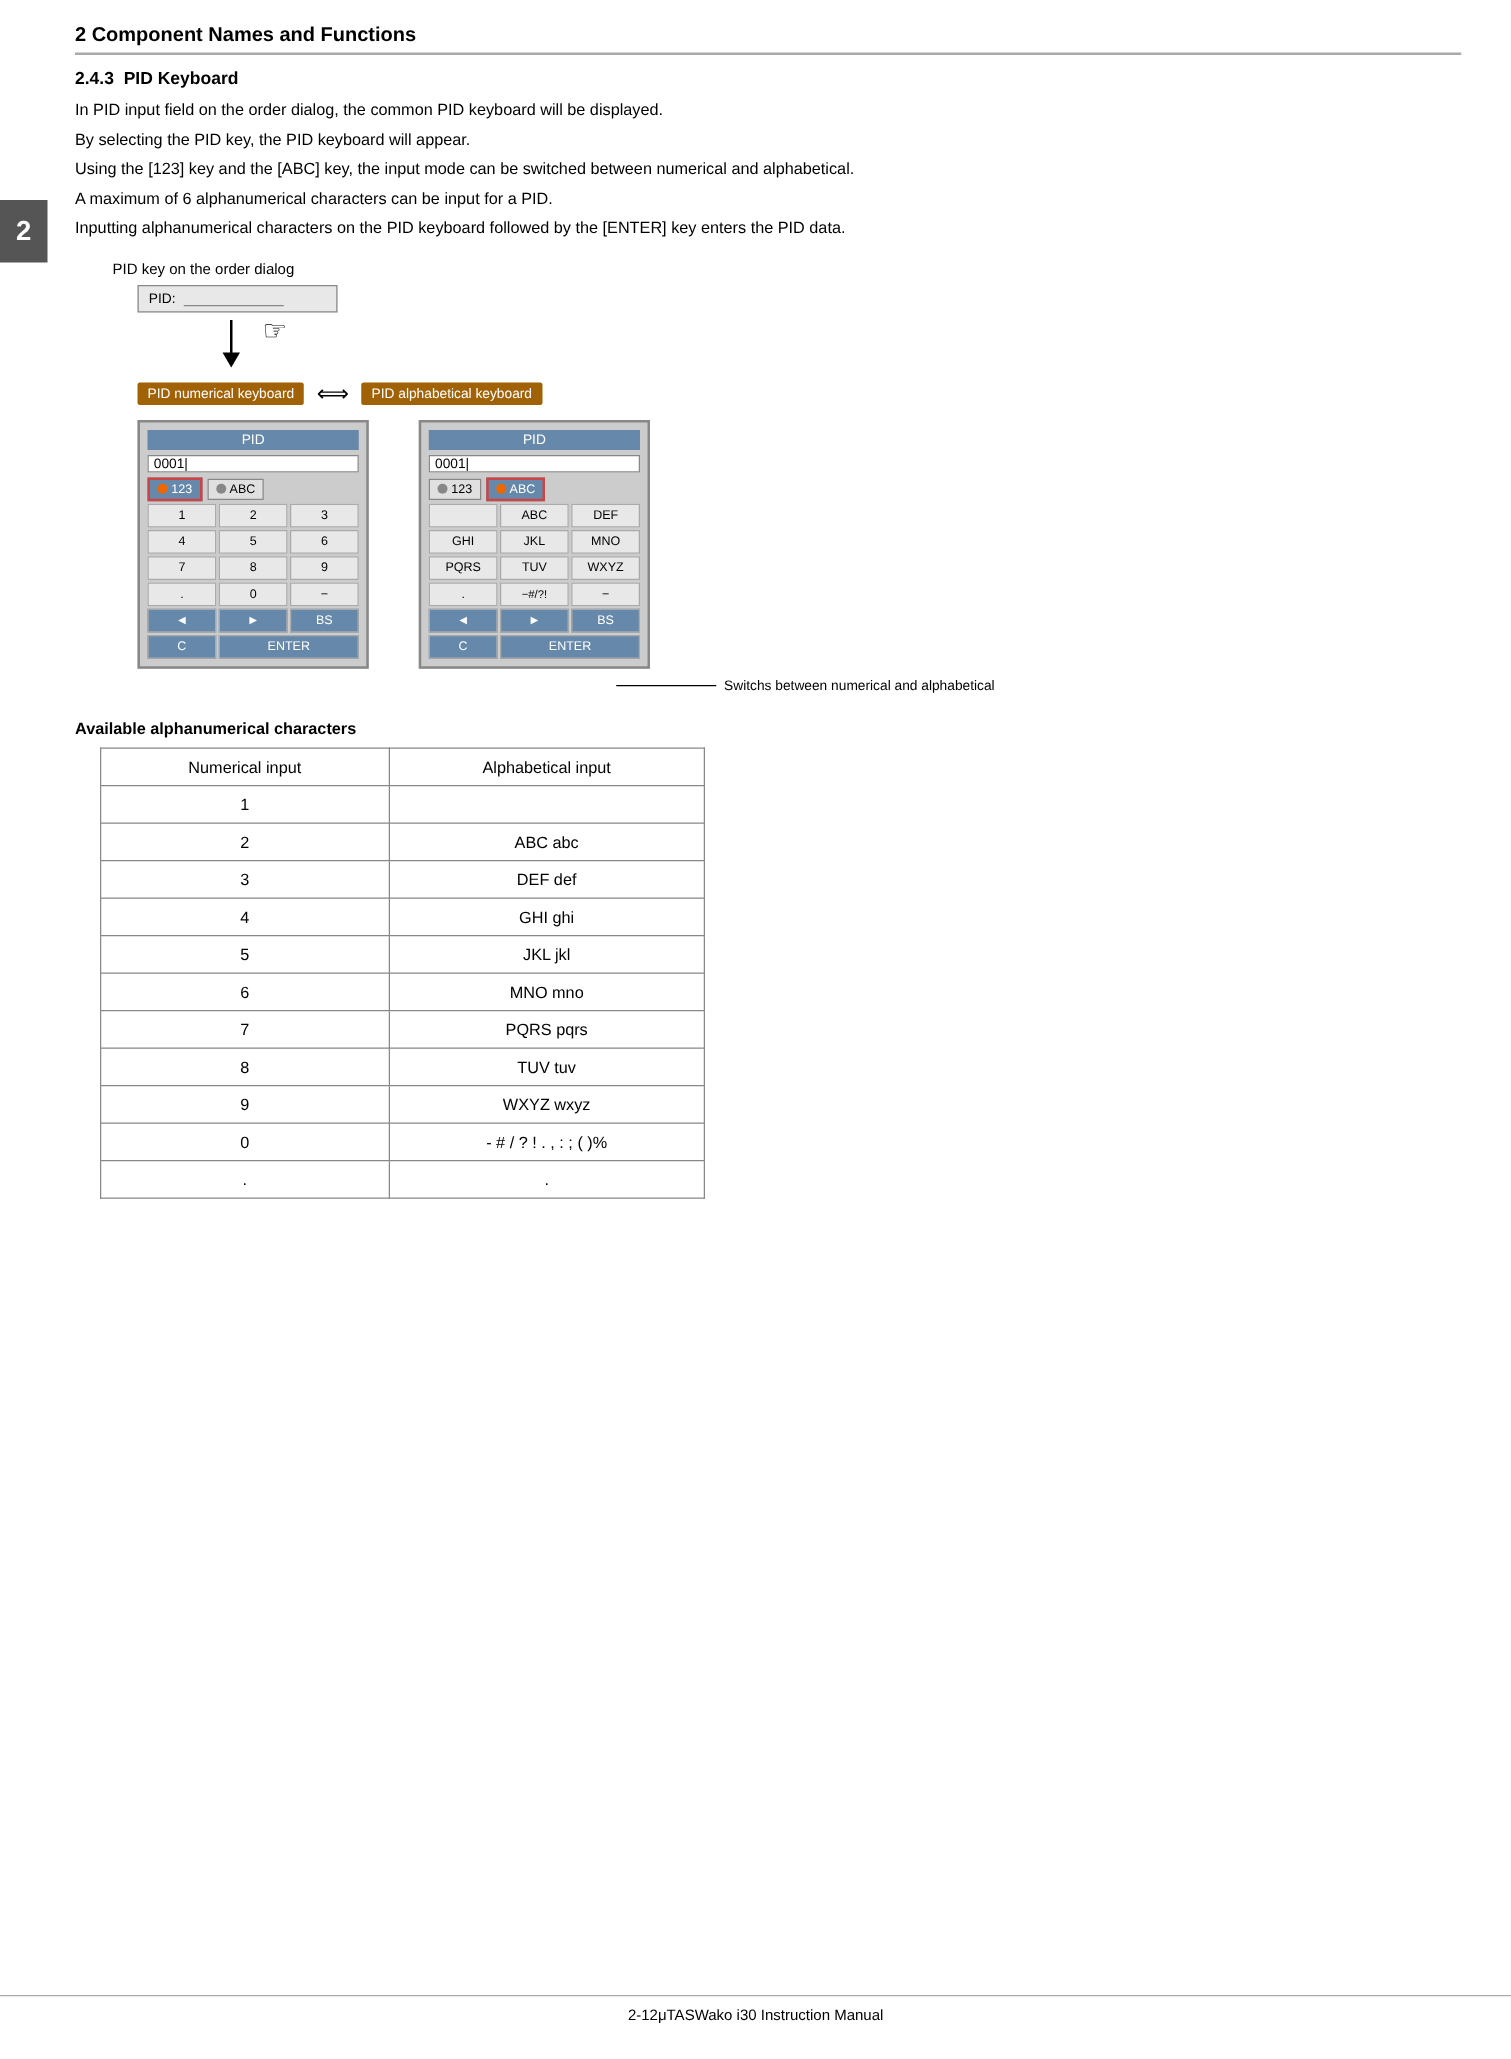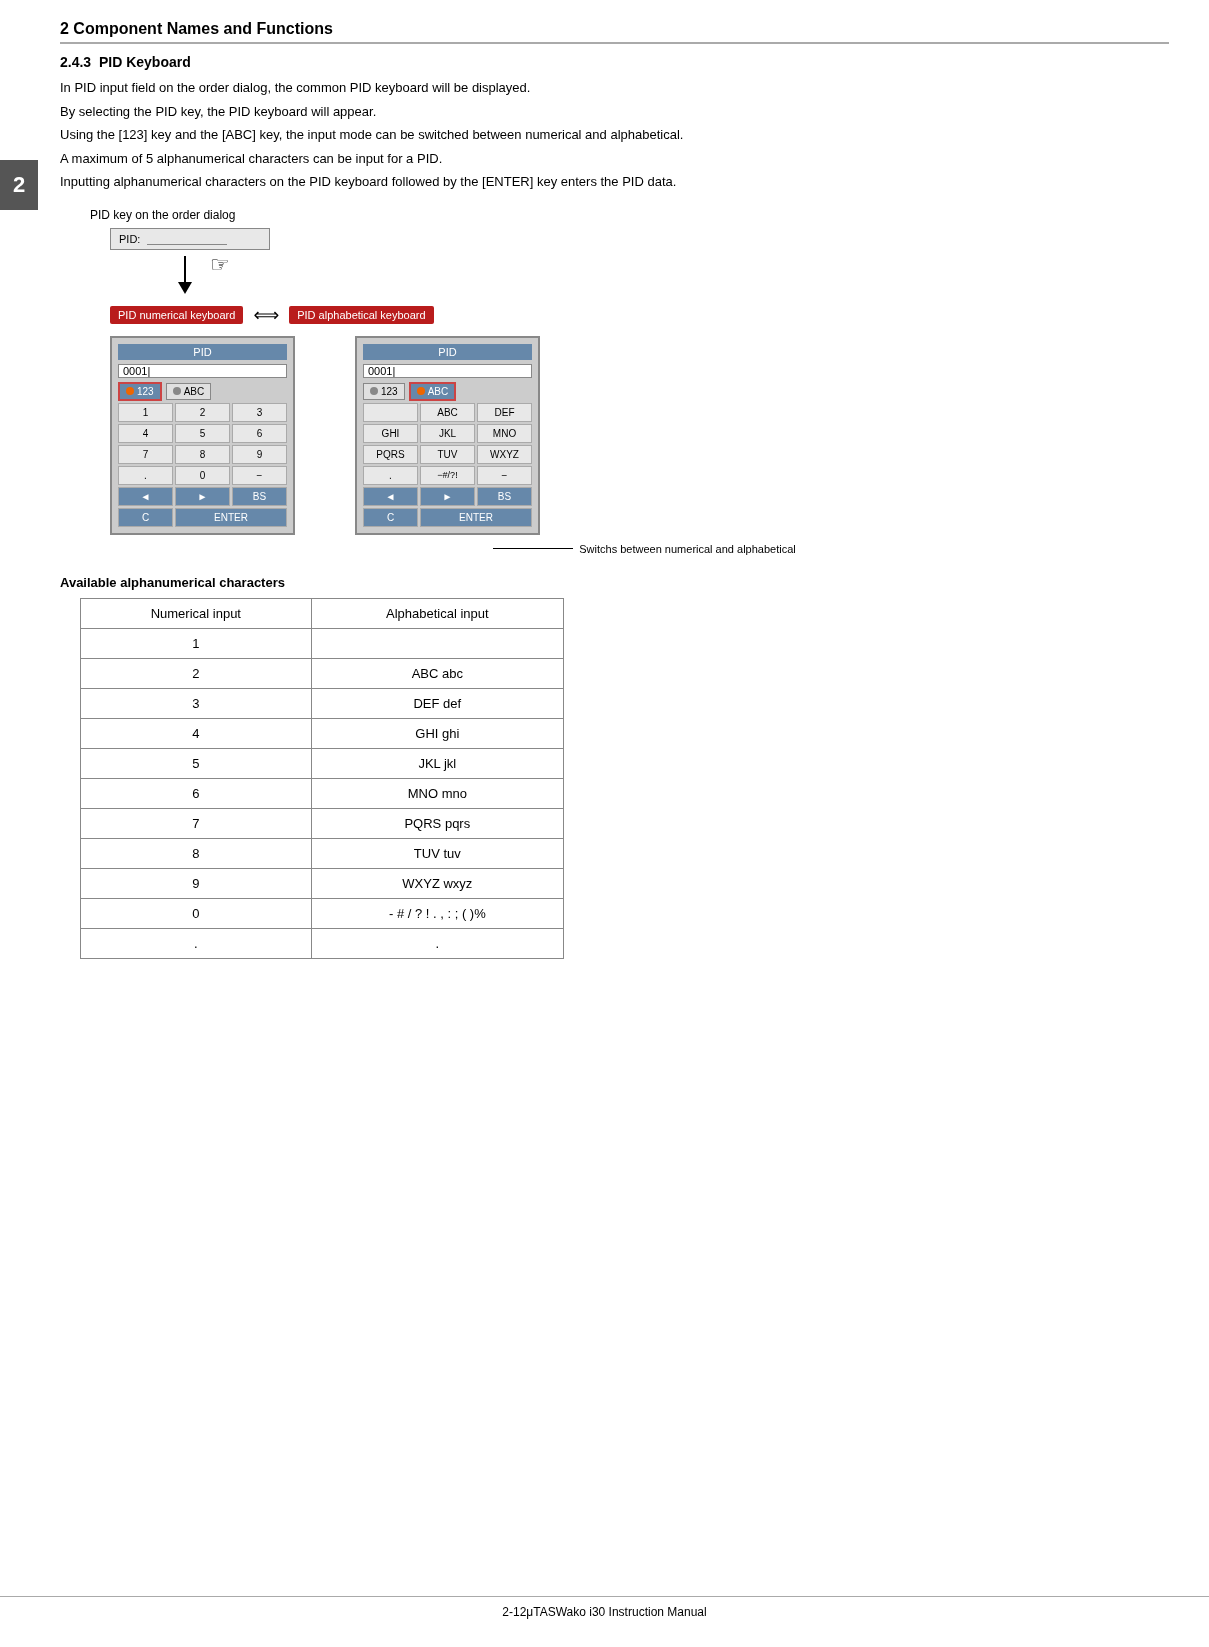--- a/index.html
+++ b/index.html
@@ -67,35 +67,35 @@
       padding: 4px 8px;
       font-size: 11px;
       background: #e8e8e8;
       width: 160px;
       margin-bottom: 4px;
     }
 
     .keyboards-row {
       display: flex;
       align-items: center;
-      gap: 60px;
+      gap: 40px;
       margin-top: 10px;
     }
 
     .keyboard-label-row {
       display: flex;
       align-items: center;
       gap: 10px;
       margin-bottom: 10px;
     }
 
     .kbd-label {
       font-size: 11px;
       padding: 3px 8px;
-      background: #b91c1c;
+      background: #a16207;
       color: #fff;
       border-radius: 2px;
     }
 
     .arrow-lr {
       font-size: 18px;
       color: #000;
     }
 
     
@@ -254,21 +254,21 @@
   <div class="body-text">
     <span>In PID input field on the order dialog, the common PID keyboard will be displayed.</span>
   </div>
   <div class="body-text">
     <span>By selecting the PID key, the PID keyboard will appear.</span>
   </div>
   <div class="body-text">
     <span>Using the [123] key and the [ABC] key, the input mode can be switched between numerical and alphabetical.</span>
   </div>
   <div class="body-text">
-    <span>A maximum of 5 alphanumerical characters can be input for a PID.</span>
+    <span>A maximum of 6 alphanumerical characters can be input for a PID.</span>
   </div>
   <div class="body-text">
     <span>Inputting alphanumerical characters on the PID keyboard followed by the [ENTER] key enters the PID data.</span>
   </div>
 
   <div class="diagram-area">
 
     <div class="pid-key-label">
       <span>PID key on the order dialog</span>
     </div>

